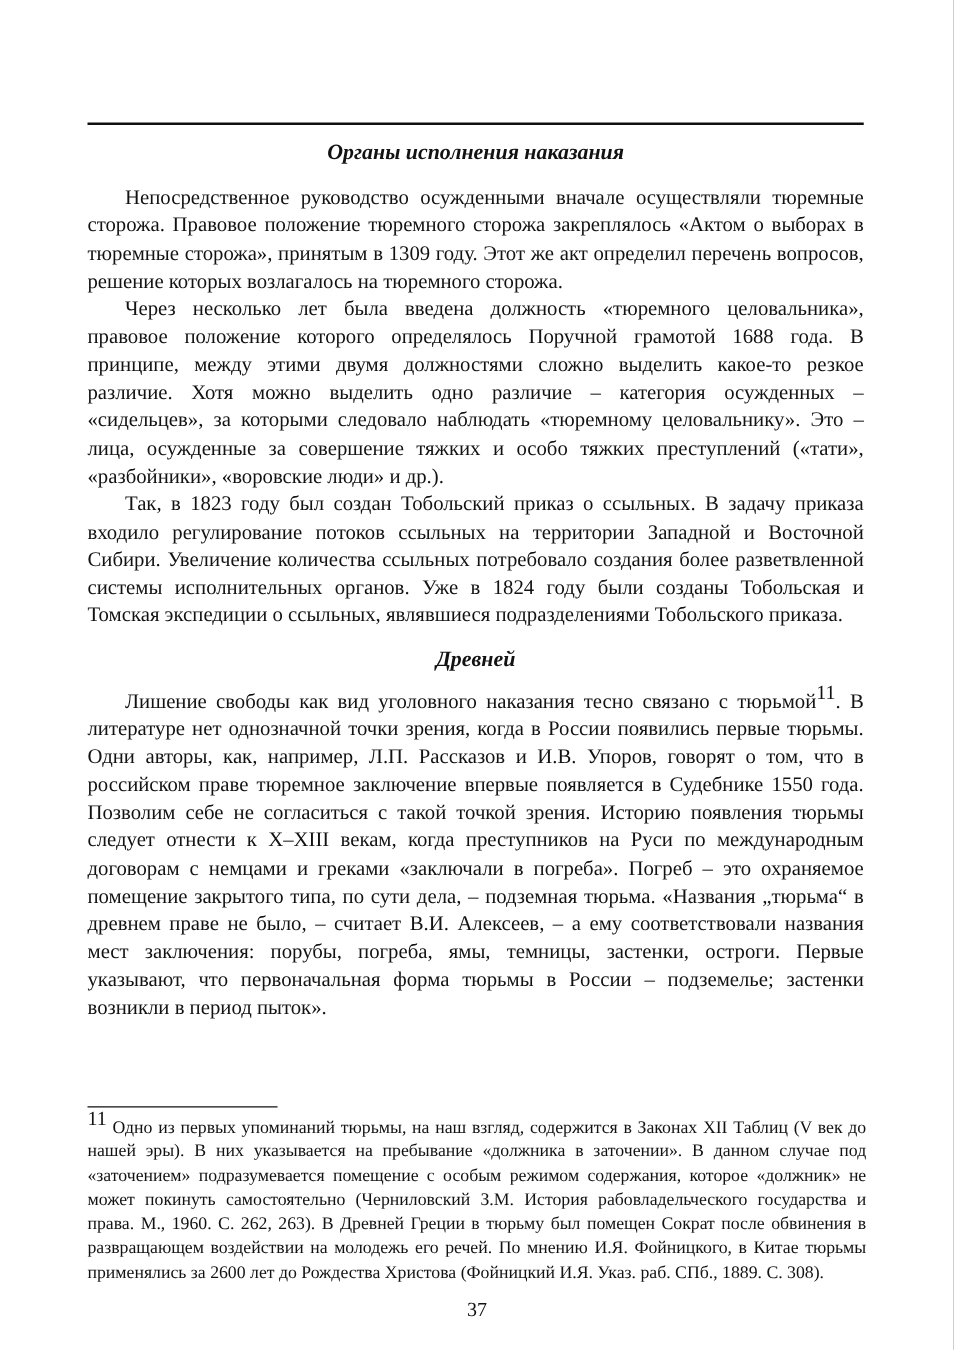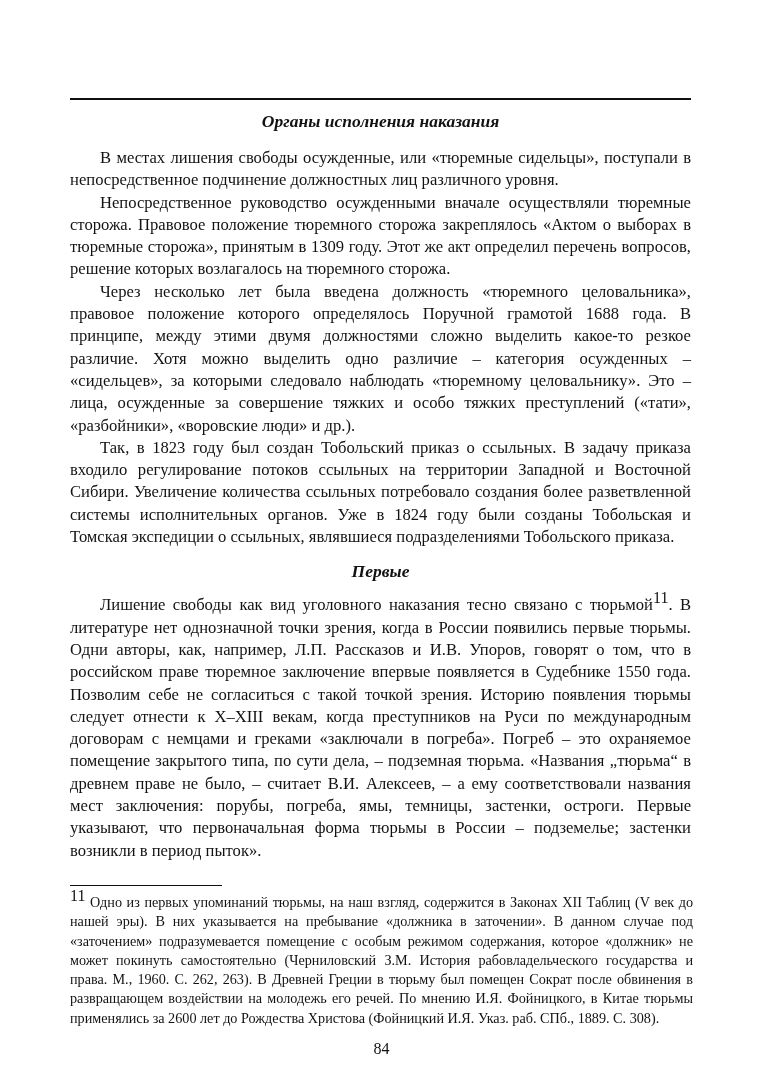--- a/index.html
+++ b/index.html
@@ -92,31 +92,30 @@
 <div class="page">
   <div class="content">
 
     <hr class="top-rule">
 
     <div class="title">
       <div>Органы исполнения наказания</div>
     </div>
 
     <div class="bodytext">
-      <p>В местах лишения свободы осужденные, или «тюремные сидельцы», поступали в непосредственное подчинение должностных лиц различного уровня.</p>
       <p>Непосредственное руководство осужденными вначале осуществляли тюремные сторожа. Правовое положение тюремного сторожа закреплялось «Актом о выборах в тюремные сторожа», принятым в 1309 году. Этот же акт определил перечень вопросов, решение которых возлагалось на тюремного сторожа.</p>
       <p>Через несколько лет была введена должность «тюремного целовальника», правовое положение которого определялось Поручной грамотой 1688 года. В принципе, между этими двумя должностями сложно выделить какое-то резкое различие. Хотя можно выделить одно различие – категория осужденных – «сидельцев», за которыми следовало наблюдать «тюремному целовальнику». Это – лица, осужденные за совершение тяжких и особо тяжких преступлений («тати», «разбойники», «воровские люди» и др.).</p>
       <p>Так, в 1823 году был создан Тобольский приказ о ссыльных. В задачу приказа входило регулирование потоков ссыльных на территории Западной и Восточной Сибири. Увеличение количества ссыльных потребовало создания более разветвленной системы исполнительных органов. Уже в 1824 году были созданы Тобольская и Томская экспедиции о ссыльных, являвшиеся подразделениями Тобольского приказа.</p>
 
-      <div class="section-heading">Первые</div>
+      <div class="section-heading">Древней</div>
 
       <p><span>Лишение свободы как вид уголовного наказания тесно связано с тюрьмой</span><sup>11</sup><span>. В литературе нет однозначной точки зрения, когда в России появились первые тюрьмы. Одни авторы, как, например, Л.П. Рассказов и И.В. Упоров, говорят о том, что в российском праве тюремное заключение впервые появляется в Судебнике 1550 года. Позволим себе не согласиться с такой точкой зрения. Историю появления тюрьмы следует отнести к X–XIII векам, когда преступников на Руси по международным договорам с немцами и греками «заключали в погреба». Погреб – это охраняемое помещение закрытого типа, по сути дела, – подземная тюрьма. «Названия „тюрьма“ в древнем праве не было, – считает В.И. Алексеев, – а ему соответствовали названия мест заключения: порубы, погреба, ямы, темницы, застенки, остроги. Первые указывают, что первоначальная форма тюрьмы в России – подземелье; застенки возникли в период пыток».</span></p>
     </div>
 
   </div>
 
   <div class="footnote-block">
     <hr class="fn-rule">
     <p class="footnote"><sup>11</sup><span> Одно из первых упоминаний тюрьмы, на наш взгляд, содержится в Законах XII Таблиц (V век до нашей эры). В них указывается на пребывание «должника в заточении». В данном случае под «заточением» подразумевается помещение с особым режимом содержания, которое «должник» не может покинуть самостоятельно (</span><span class="it">Черниловский З.М.</span><span> История рабовладельческого государства и права. М., 1960. С. 262, 263). В Древней Греции в тюрьму был помещен Сократ после обвинения в развращающем воздействии на молодежь его речей. По мнению И.Я. Фойницкого, в Китае тюрьмы применялись за 2600 лет до Рождества Христова (</span><span class="it">Фойницкий И.Я.</span><span> Указ. раб. СПб., 1889. С. 308).</span></p>
   </div>
 
-  <div class="page-number">84</div>
+  <div class="page-number">37</div>
 </div>
 
 </body></html>

